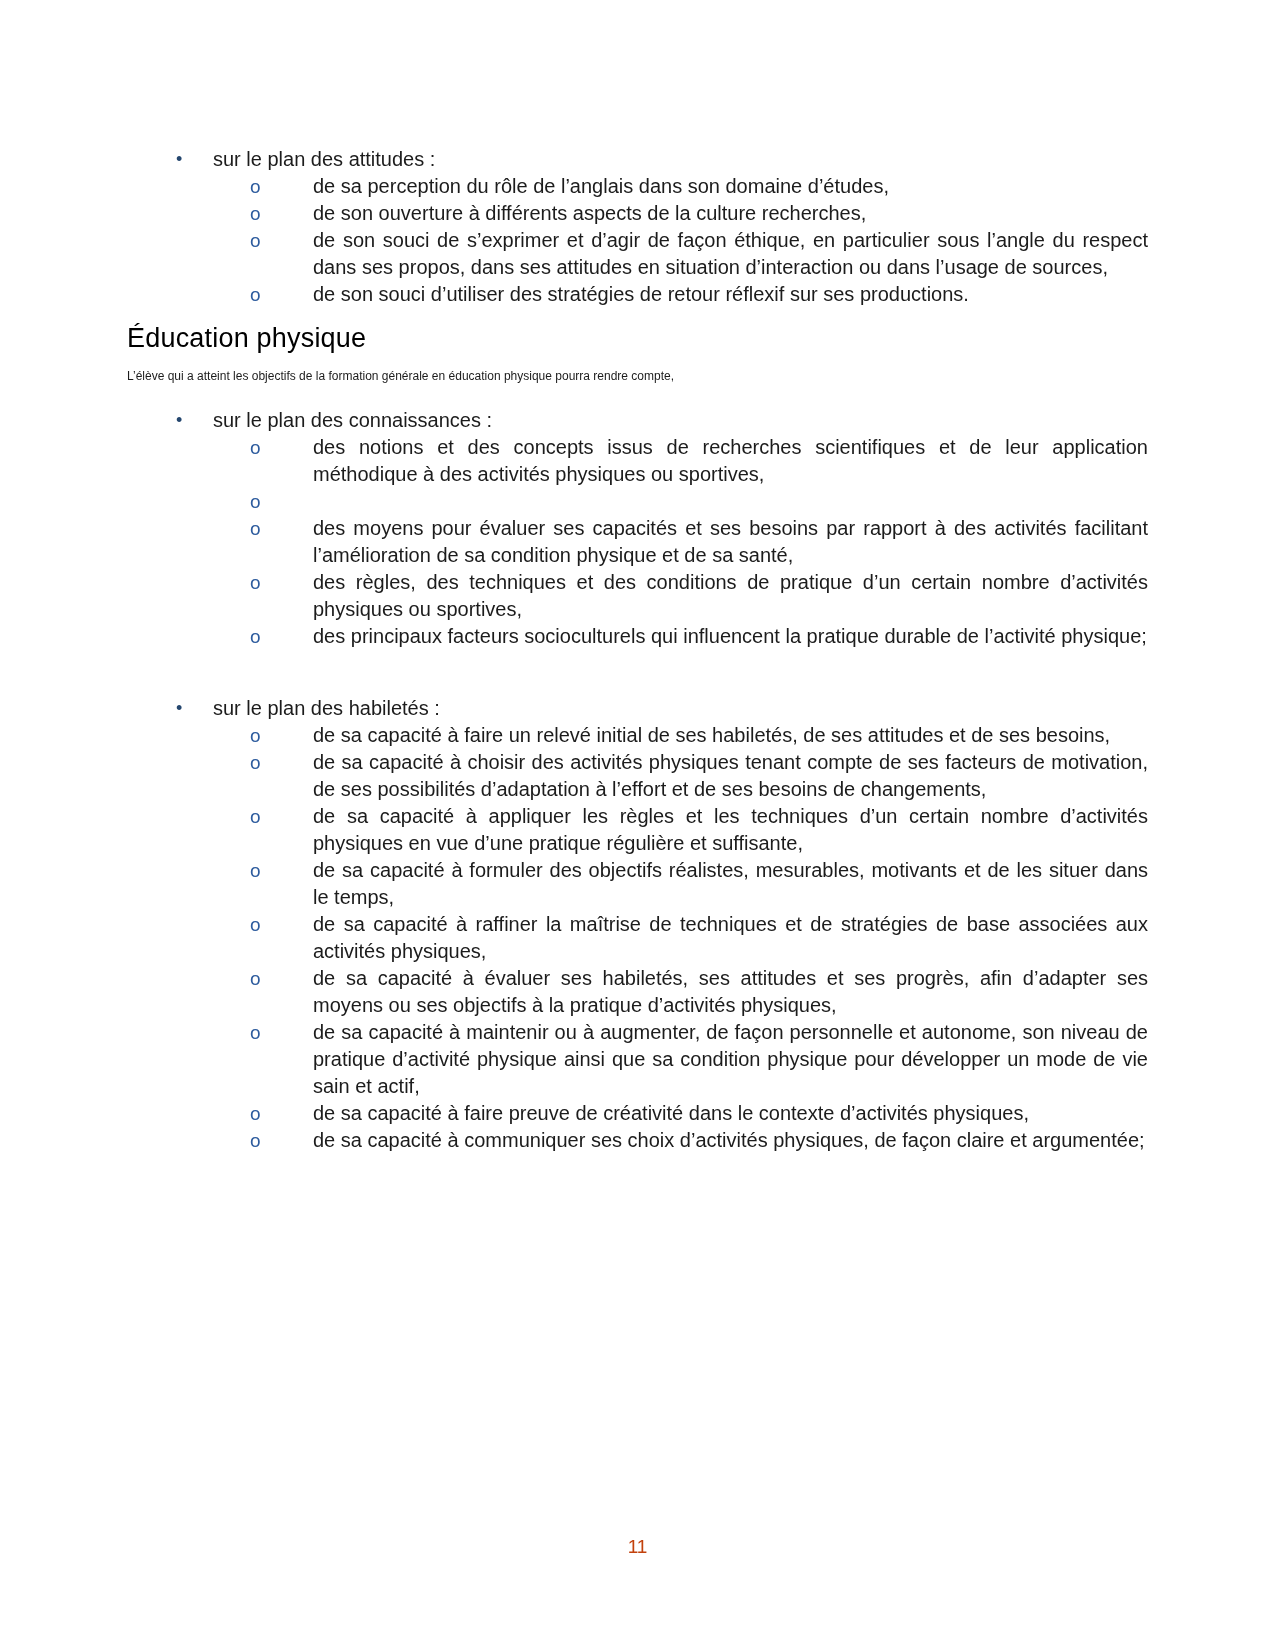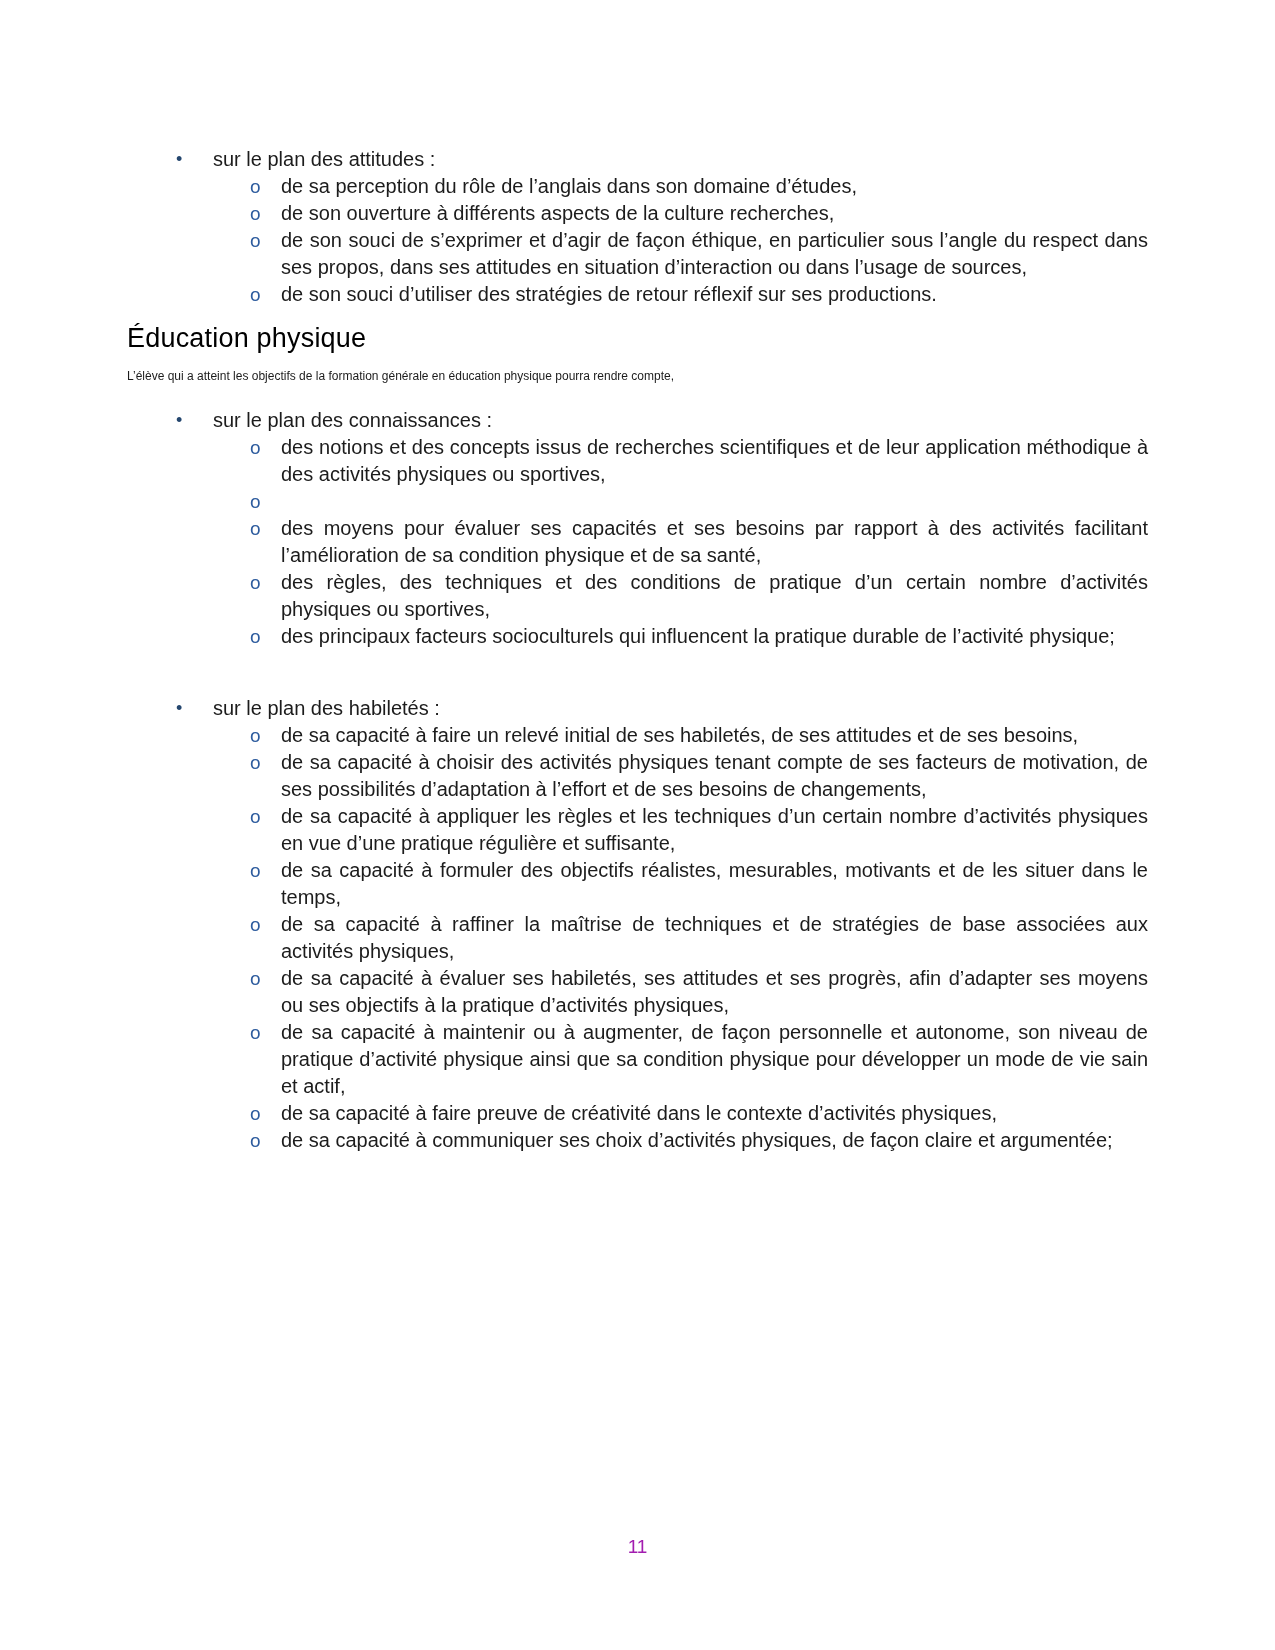--- a/index.html
+++ b/index.html
@@ -49,20 +49,21 @@
     flex: none;
     width: 31px;
     color: #2e5c9e;
     font-size: 19px;
     line-height: 27px;
   }
   .li2 .t2 {
     flex: 1;
     text-align: justify;
     text-align-last: left;
+    margin-left: 32px;
   }
   
   .section-heading {
     margin: 13px 0 0 0;
     font-size: 27px;
     font-weight: 400;
     line-height: 34px;
     color: #000000;
     letter-spacing: 0.2px;
   }
@@ -76,21 +77,21 @@
   .gap-16 { height: 16px; }
   .gap-45 { height: 45px; }
   
   .page-footer {
     position: absolute;
     top: 1536px;
     left: 0;
     width: 1275px;
     text-align: center;
     font-size: 19px;
-    color: #a21caf;
+    color: #c2410c;
   }
 </style>
 </head>
 <body>
 
 <div class="content">
 
   <div class="bullet-group">
     <div class="li1">
       <span class="marker1">•</span>

